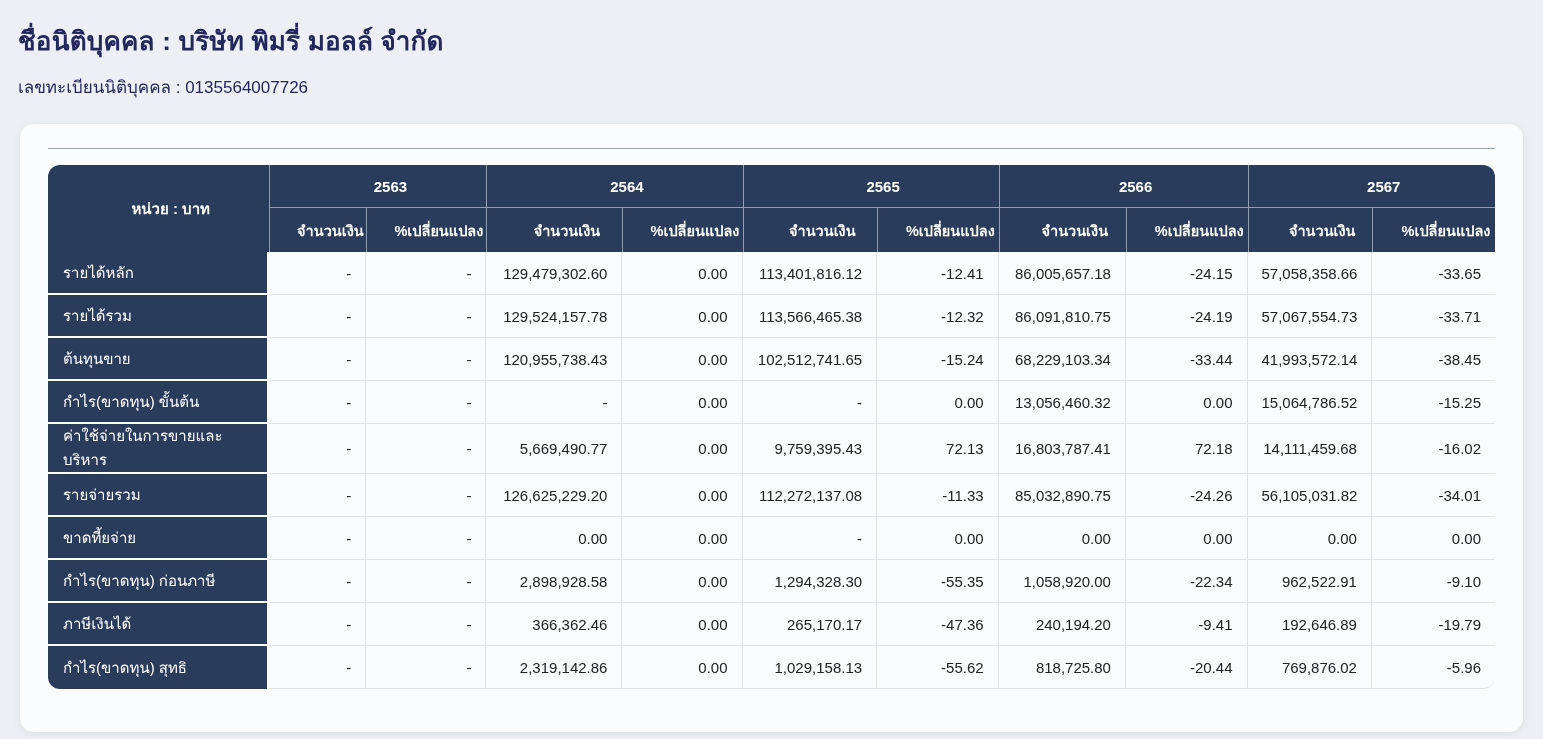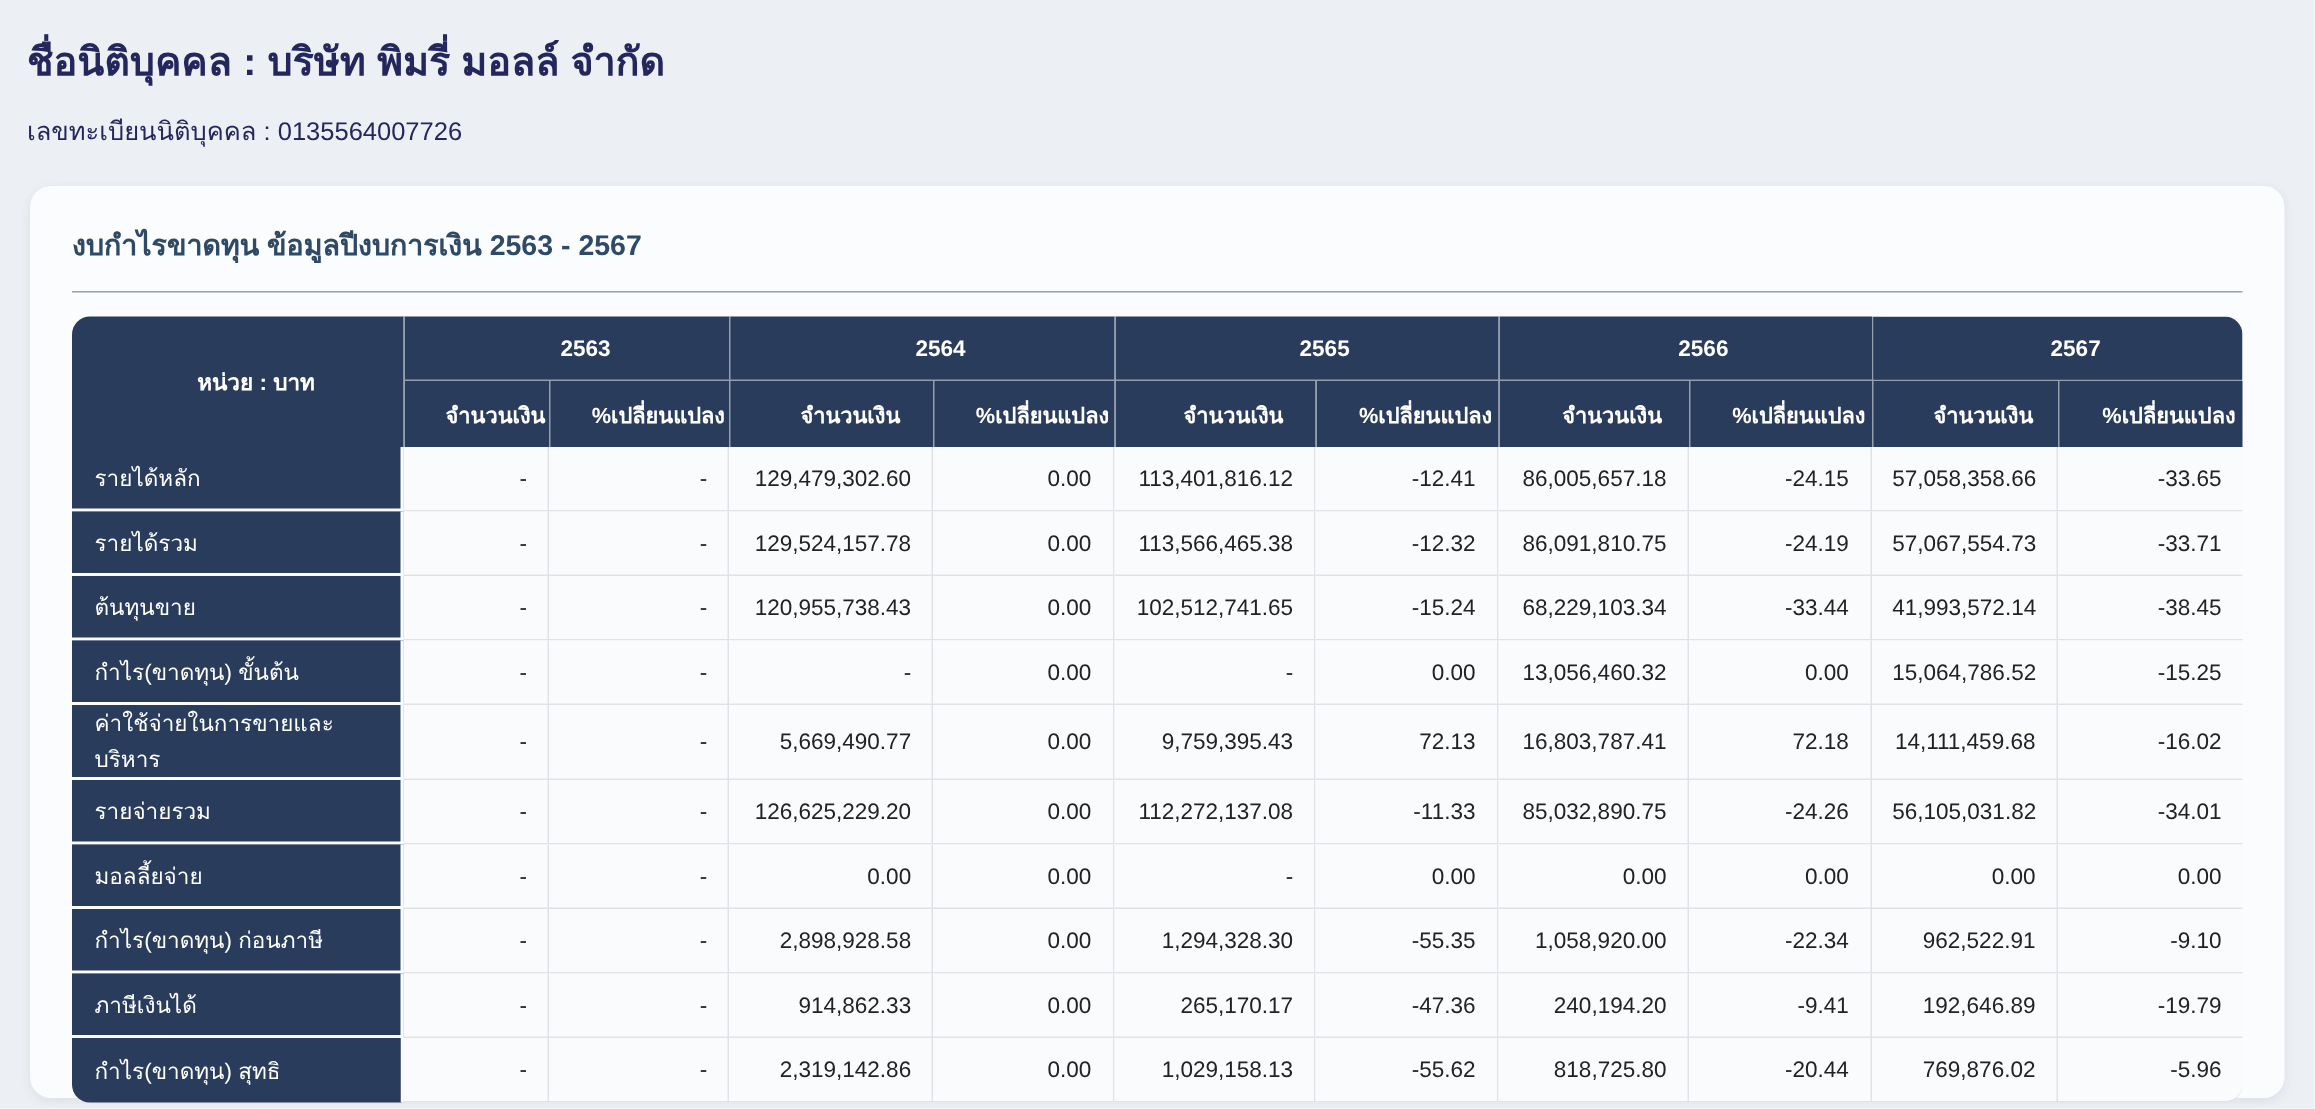--- a/index.html
+++ b/index.html
@@ -65,21 +65,20 @@
 </style>
 </head>
 <body>
 
 <div class="page-header">
   <div class="company-name">ชื่อนิติบุคคล : บริษัท พิมรี่ มอลล์ จำกัด</div>
   <div class="reg-number">เลขทะเบียนนิติบุคคล : 0135564007726</div>
 </div>
 
 <div class="card">
-  <div class="card-title">งบกำไรขาดทุน ข้อมูลปีงบการเงิน 2563 - 2567</div>
   <hr class="title-rule">
 
   <table>
     <colgroup>
       <col style="width:15.3%">
       <col style="width:6.7%">
         <col style="width:8.3%">
       <col style="width:9.4%">
         <col style="width:8.3%">
       <col style="width:9.3%">
@@ -184,21 +183,21 @@
           <td>126,625,229.20</td>
           <td>0.00</td>
           <td>112,272,137.08</td>
           <td>-11.33</td>
           <td>85,032,890.75</td>
           <td>-24.26</td>
           <td>56,105,031.82</td>
           <td>-34.01</td>
         </tr>
         <tr>
-          <th>มอลลี้ยจ่าย</th>
+          <th>ขาดที้ยจ่าย</th>
           <td>-</td>
           <td>-</td>
           <td>0.00</td>
           <td>0.00</td>
           <td>-</td>
           <td>0.00</td>
           <td>0.00</td>
           <td>0.00</td>
           <td>0.00</td>
           <td>0.00</td>
@@ -213,21 +212,21 @@
           <td>-55.35</td>
           <td>1,058,920.00</td>
           <td>-22.34</td>
           <td>962,522.91</td>
           <td>-9.10</td>
         </tr>
         <tr>
           <th>ภาษีเงินได้</th>
           <td>-</td>
           <td>-</td>
-          <td>914,862.33</td>
+          <td>366,362.46</td>
           <td>0.00</td>
           <td>265,170.17</td>
           <td>-47.36</td>
           <td>240,194.20</td>
           <td>-9.41</td>
           <td>192,646.89</td>
           <td>-19.79</td>
         </tr>
         <tr>
           <th>กำไร(ขาดทุน) สุทธิ</th>

